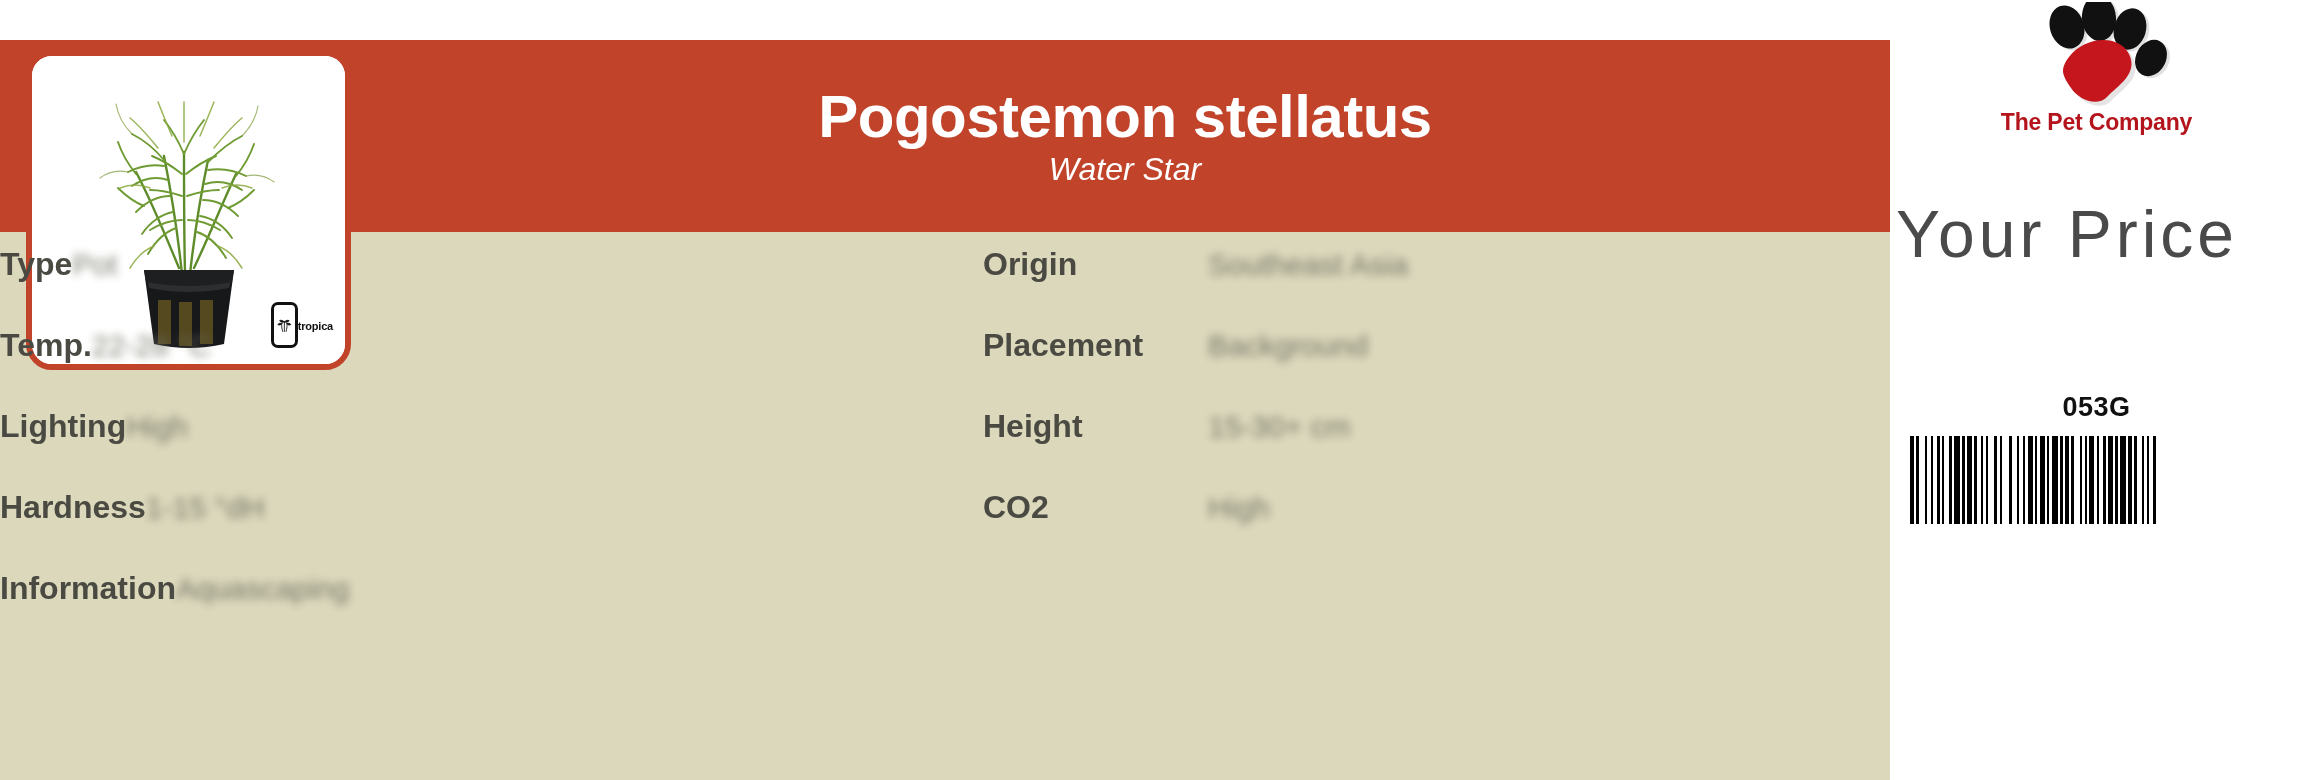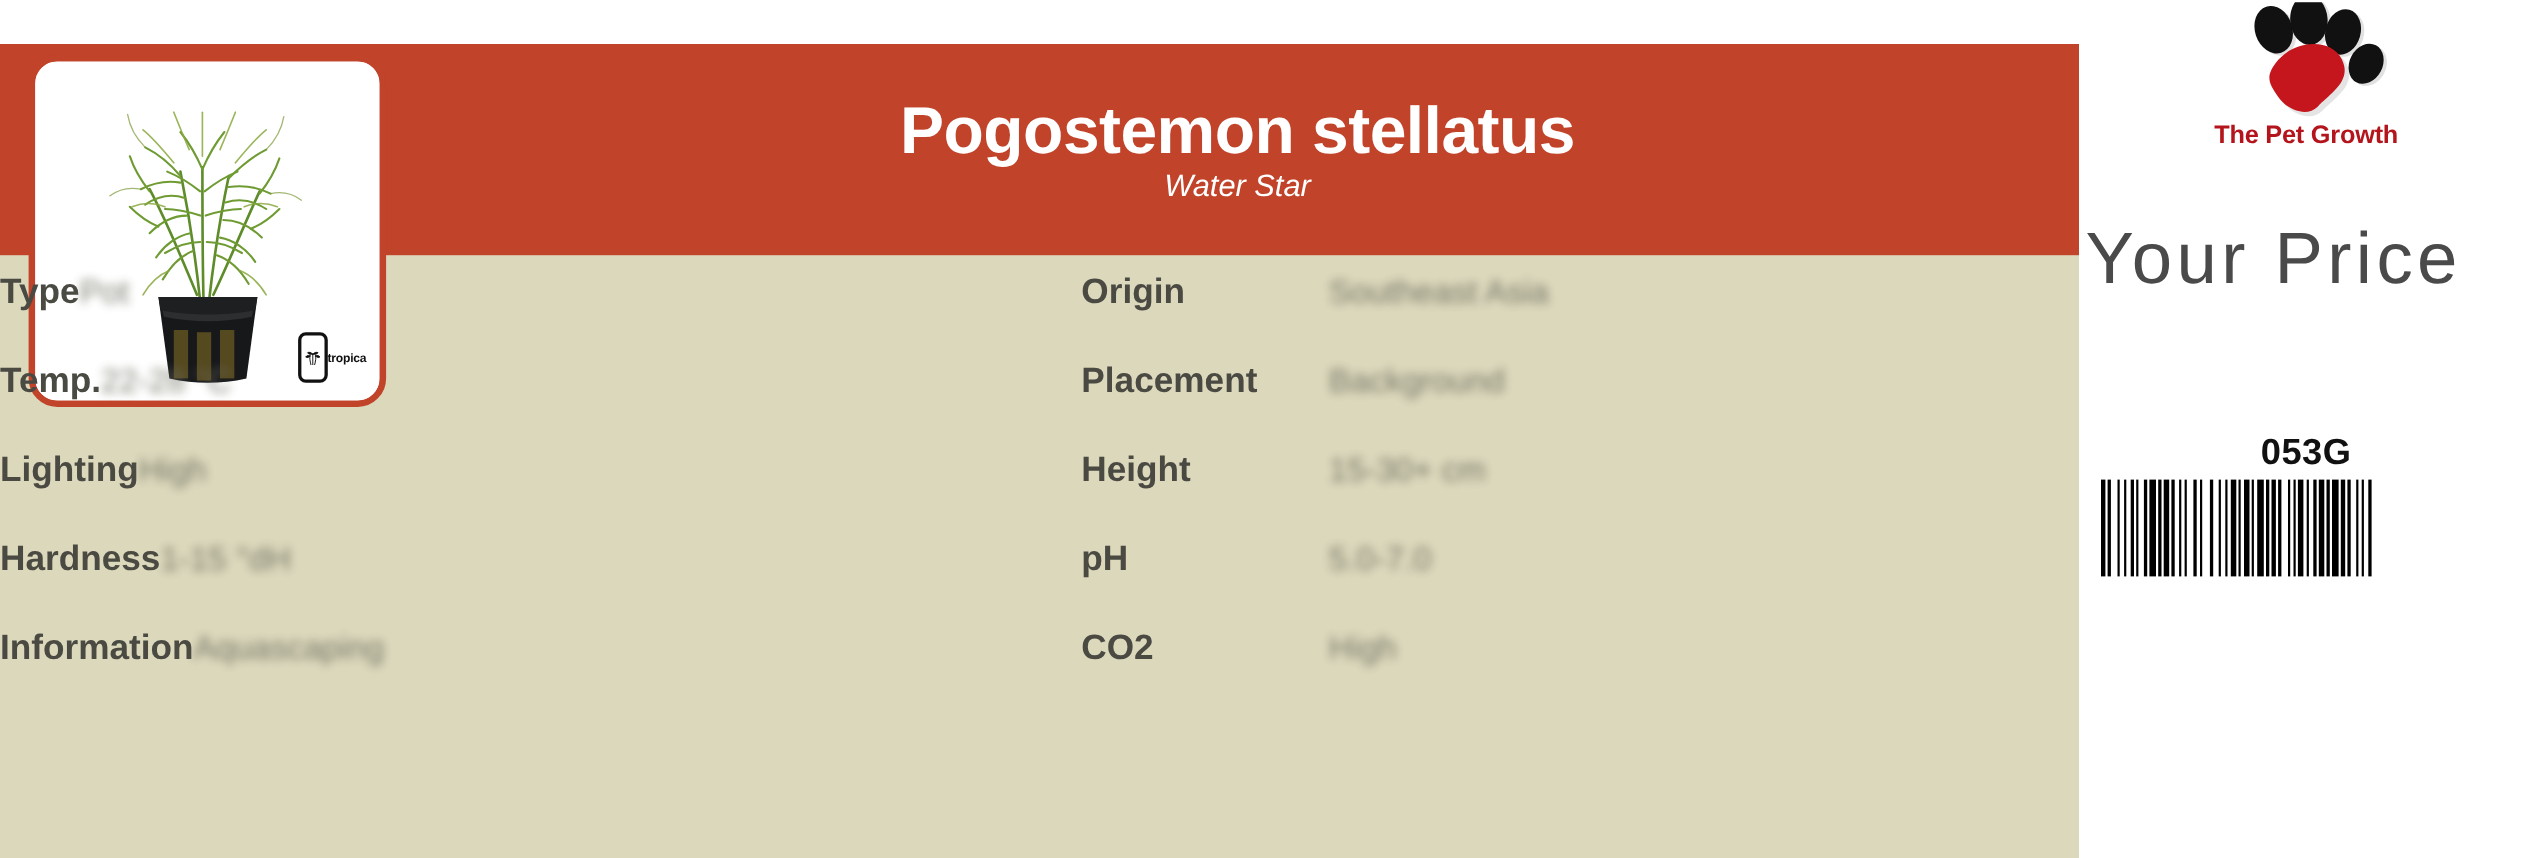--- a/index.html
+++ b/index.html
@@ -36,21 +36,21 @@
     display:flex; flex-direction:column;
     align-items:center; justify-content:center;
     gap:4px;
   }
   .sci-name{
     font-size:60px; font-weight:700; color:#ffffff;
     letter-spacing:-0.5px; line-height:1.05;
     white-space:nowrap;
   }
   .common-name{
-    font-size:28px; font-style:italic; font-weight:400;
+    font-size:32px; font-style:italic; font-weight:400;
     color:#ffffff; line-height:1.1; white-space:nowrap;
   }
 
   
   .image-card{
     position:absolute;
     left:26px; top:10px;
     width:325px; height:320px;
     background:#ffffff;
     border:6px solid #c0432a;
@@ -141,21 +141,21 @@
     width:520px; height:90px;
     font-size:66px; font-weight:400; color:#4a4a4a;
     letter-spacing:4px;
     white-space:nowrap;
   }
   .sku{
     position:absolute;
     left:0; top:392px;
     width:413px;
     text-align:center;
-    font-size:33px; font-weight:700; color:#111;
+    font-size:27px; font-weight:700; color:#111;
     letter-spacing:0.5px;
   }
   .barcode{
     position:absolute;
     left:20px; top:436px;
     width:375px; height:88px;
     display:flex; align-items:flex-start;
   }
   .barcode span{ display:block; height:88px; background:#000; }
 </style>
@@ -286,24 +286,20 @@
         </div>
         <div class="spec-row">
           <div class="spec-label">Placement</div>
           <div class="spec-value">Background</div>
         </div>
         <div class="spec-row">
           <div class="spec-label">Height</div>
           <div class="spec-value">15-30+ cm</div>
         </div>
         <div class="spec-row">
-          <div class="spec-label">pH</div>
-          <div class="spec-value">5.0-7.0</div>
-        </div>
-        <div class="spec-row">
           <div class="spec-label">CO2</div>
           <div class="spec-value">High</div>
         </div>
       </div>
 
     </div>
   </div>
 
   <div class="price-panel">
 
@@ -319,21 +315,21 @@
           <g fill="#111111">
             <ellipse cx="70" cy="25" rx="17" ry="22" transform="rotate(-18 70 25)"></ellipse>
             <ellipse cx="102" cy="16" rx="17" ry="23" transform="rotate(-4 102 16)"></ellipse>
             <ellipse cx="133" cy="27" rx="16" ry="21" transform="rotate(16 133 27)"></ellipse>
             <ellipse cx="154" cy="56" rx="15" ry="19" transform="rotate(28 154 56)"></ellipse>
           </g>
           <path d="M72 55 C88 34 122 32 132 52 C142 72 120 84 110 95 C100 105 82 98 74 86 C66 74 62 68 72 55 Z" fill="#c9c9c9" opacity="0.5" transform="translate(4,4)"></path>
           <path d="M72 55 C88 34 122 32 132 52 C142 72 120 84 110 95 C100 105 82 98 74 86 C66 74 62 68 72 55 Z" fill="#c4161c"></path>
         </svg>
       </div>
-      <div class="brand-name">The Pet Growth</div>
+      <div class="brand-name">The Pet Company</div>
     </div>
 
     <div class="your-price">Your Price</div>
 
     <div class="sku">053G</div>
 
     <div class="barcode">
         <span style="width:4px"></span>
         <span style="width:2px;background:transparent"></span>
         <span style="width:3px"></span>

